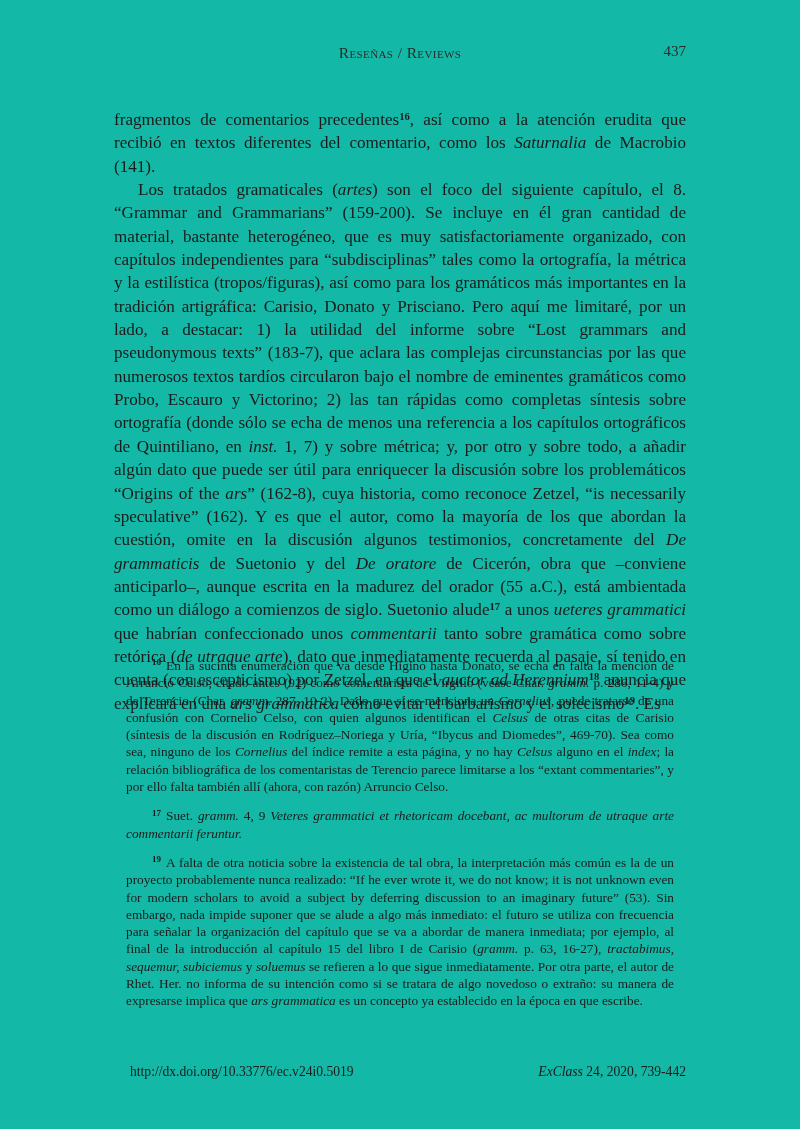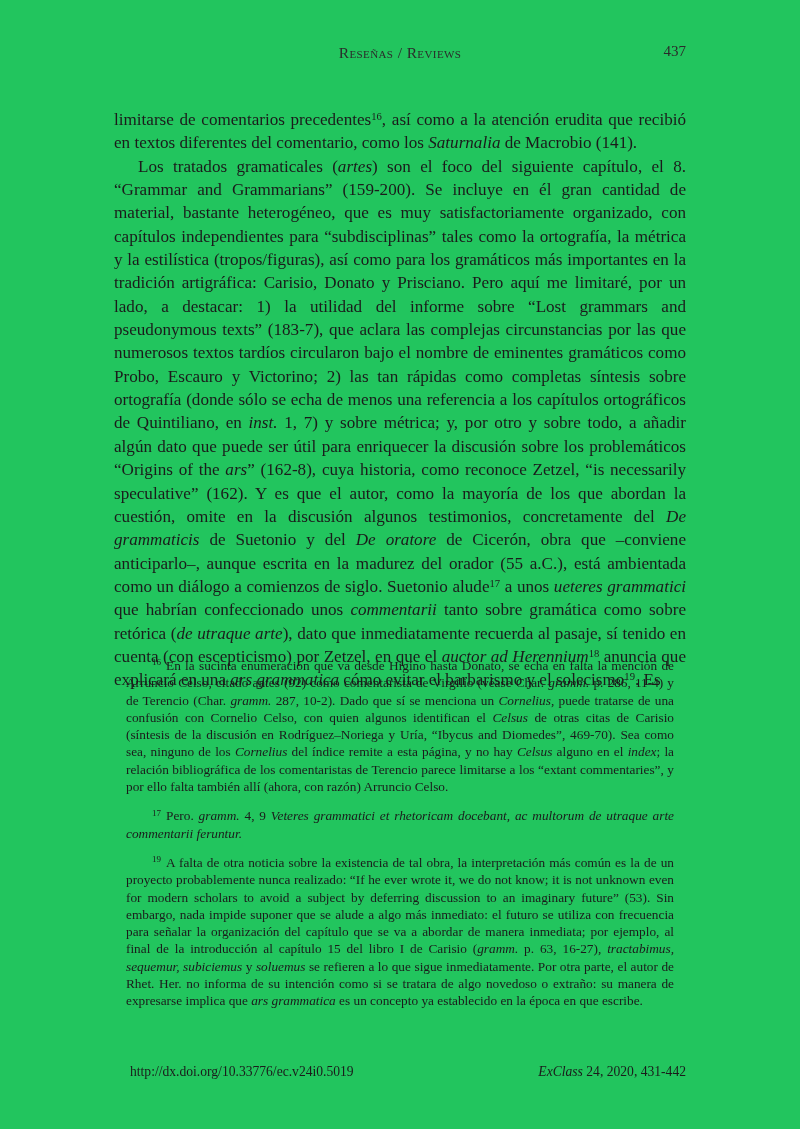--- a/index.html
+++ b/index.html
@@ -14,21 +14,21 @@
     color: #1b1b1b;
     position: relative;
     overflow: hidden;
   }
   .page {
     position: absolute;
     left: 0;
     top: 0;
     width: 800px;
     height: 1129px;
-    background: #22c55e;
+    background: #14b8a6;
   }
 
   
   .running-head {
     position: absolute;
     left: 114px;
     top: 44px;
     width: 572px;
     height: 22px;
   }
@@ -70,20 +70,21 @@
   .body-block p.indent {
     text-indent: 24px;
   }
 
   i, .it { font-style: italic; text-align: right; }
 
   sup {
     font-size: 0.62em;
     vertical-align: 0.52em;
     line-height: 0;
+    font-weight: bold;
   }
 
   
   .footnotes {
     position: absolute;
     left: 114px;
     top: 645px;
     width: 572px;
   }
   .footnotes p {
@@ -129,35 +130,35 @@
 
 <div class="page">
 
   <div class="running-head">
     <div class="running-title">Reseñas / Reviews</div>
     <div class="folio">437</div>
   </div>
 
   <div class="body-block">
 
-    <p><span>limitarse de comentarios precedentes</span><sup>16</sup><span>, así como a la atención erudita que recibió en textos diferentes del comentario, como los </span><i>Saturnalia</i><span> de Macrobio (141).</span></p>
+    <p><span>fragmentos de comentarios precedentes</span><sup>16</sup><span>, así como a la atención erudita que recibió en textos diferentes del comentario, como los </span><i>Saturnalia</i><span> de Macrobio (141).</span></p>
 
     <p class="indent"><span>Los tratados gramaticales (</span><i>artes</i><span>) son el foco del siguiente capítulo, el 8. “Grammar and Grammarians” (159-200). Se incluye en él gran cantidad de material, bastante heterogéneo, que es muy satisfactoriamente organizado, con capítulos independientes para “subdisciplinas” tales como la ortografía, la métrica y la estilística (tropos/figuras), así como para los gramáticos más importantes en la tradición artigráfica: Carisio, Donato y Prisciano. Pero aquí me limitaré, por un lado, a destacar: 1) la utilidad del informe sobre “Lost grammars and pseudonymous texts” (183-7), que aclara las complejas circunstancias por las que numerosos textos tardíos circularon bajo el nombre de eminentes gramáticos como Probo, Escauro y Victorino; 2) las tan rápidas como completas síntesis sobre ortografía (donde sólo se echa de menos una referencia a los capítulos ortográficos de Quintiliano, en </span><i>inst.</i><span> 1, 7) y sobre métrica; y, por otro y sobre todo, a añadir algún dato que puede ser útil para enriquecer la discusión sobre los  problemáticos “Origins of the </span><i>ars</i><span>” (162-8), cuya historia, como reconoce Zetzel, “is necessarily speculative” (162). Y es que el autor, como la mayoría de los que abordan la cuestión, omite en la discusión algunos testimonios, concretamente del </span><i>De grammaticis</i><span> de Suetonio y del </span><i>De oratore</i><span> de Cicerón, obra que –conviene anticiparlo–, aunque escrita en la madurez del orador (55 a.C.), está ambientada como un diálogo a comienzos de siglo. Suetonio alude</span><sup>17</sup><span> a unos </span><i>ueteres grammatici</i><span> que habrían confeccionado unos </span><i>commentarii</i><span> tanto sobre gramática como sobre retórica (</span><i>de utraque arte</i><span>), dato que inmediatamente recuerda al pasaje, sí tenido en cuenta (con escepticismo) por Zetzel, en que el </span><i>auctor ad Herennium</i><sup>18</sup><span> anuncia que explicará en una </span><i>ars grammatica</i><span> cómo evitar el barbarismo y el solecismo</span><sup>19</sup><span>. Es</span></p>
 
   </div>
 
   <div class="footnotes">
 
     <p><sup>16</sup><span>En la sucinta enumeración que va desde Higino hasta Donato, se echa en falta la mención de Arruncio Celso, citado antes (92) como comentarista de Virgilio (véase Char. </span><i>gramm.</i><span> p. 286, 11-4) y de Terencio (Char. </span><i>gramm.</i><span> 287, 10-2). Dado que sí se menciona un </span><i>Cornelius</i><span>, puede tratarse de una confusión con Cornelio Celso, con quien algunos identifican el </span><i>Celsus</i><span> de otras citas de Carisio (síntesis de la discusión en Rodríguez–Noriega y Uría, “Ibycus and Diomedes”, 469-70). Sea como sea, ninguno de los </span><i>Cornelius</i><span> del índice remite a esta página, y no hay </span><i>Celsus</i><span> alguno en el </span><i>index</i><span>; la relación bibliográfica de los comentaristas de Terencio parece limitarse a los “extant commentaries”, y por ello falta también allí (ahora, con razón) Arruncio Celso.</span></p>
 
-    <p><sup>17</sup><span>Pero. </span><i>gramm.</i><span> 4, 9 </span><i>Veteres grammatici et rhetoricam docebant, ac multorum de utraque arte commentarii feruntur.</i><span></span></p>
+    <p><sup>17</sup><span>Suet. </span><i>gramm.</i><span> 4, 9 </span><i>Veteres grammatici et rhetoricam docebant, ac multorum de utraque arte commentarii feruntur.</i><span></span></p>
 
 
     <p><sup>19</sup><span>A falta de otra noticia sobre la existencia de tal obra, la interpretación más común es la de un proyecto probablemente nunca realizado: “If he ever wrote it, we do not know; it is not unknown even for modern scholars to avoid a subject by deferring discussion to an imaginary future” (53). Sin embargo, nada impide suponer que se alude a algo más inmediato: el futuro se utiliza con frecuencia para señalar la organización del capítulo que se va a abordar de manera inmediata; por ejemplo, al final de la introducción al capítulo 15 del libro I de Carisio (</span><i>gramm.</i><span> p. 63, 16-27), </span><i>tractabimus, sequemur, subiciemus</i><span> y </span><i>soluemus</i><span> se refieren a lo que sigue inmediatamente. Por otra parte, el autor de Rhet. Her. no informa de su intención como si se tratara de algo novedoso o extraño: su manera de expresarse implica que </span><i>ars grammatica</i><span> es un concepto ya establecido en la época en que escribe.</span></p>
 
   </div>
 
   <div class="footer">
     <div class="doi">http://dx.doi.org/10.33776/ec.v24i0.5019</div>
-    <div class="cite"><i>ExClass</i><span> 24, 2020, 431-442</span></div>
+    <div class="cite"><i>ExClass</i><span> 24, 2020, 739-442</span></div>
   </div>
 
 </div>
 
 </body></html>

